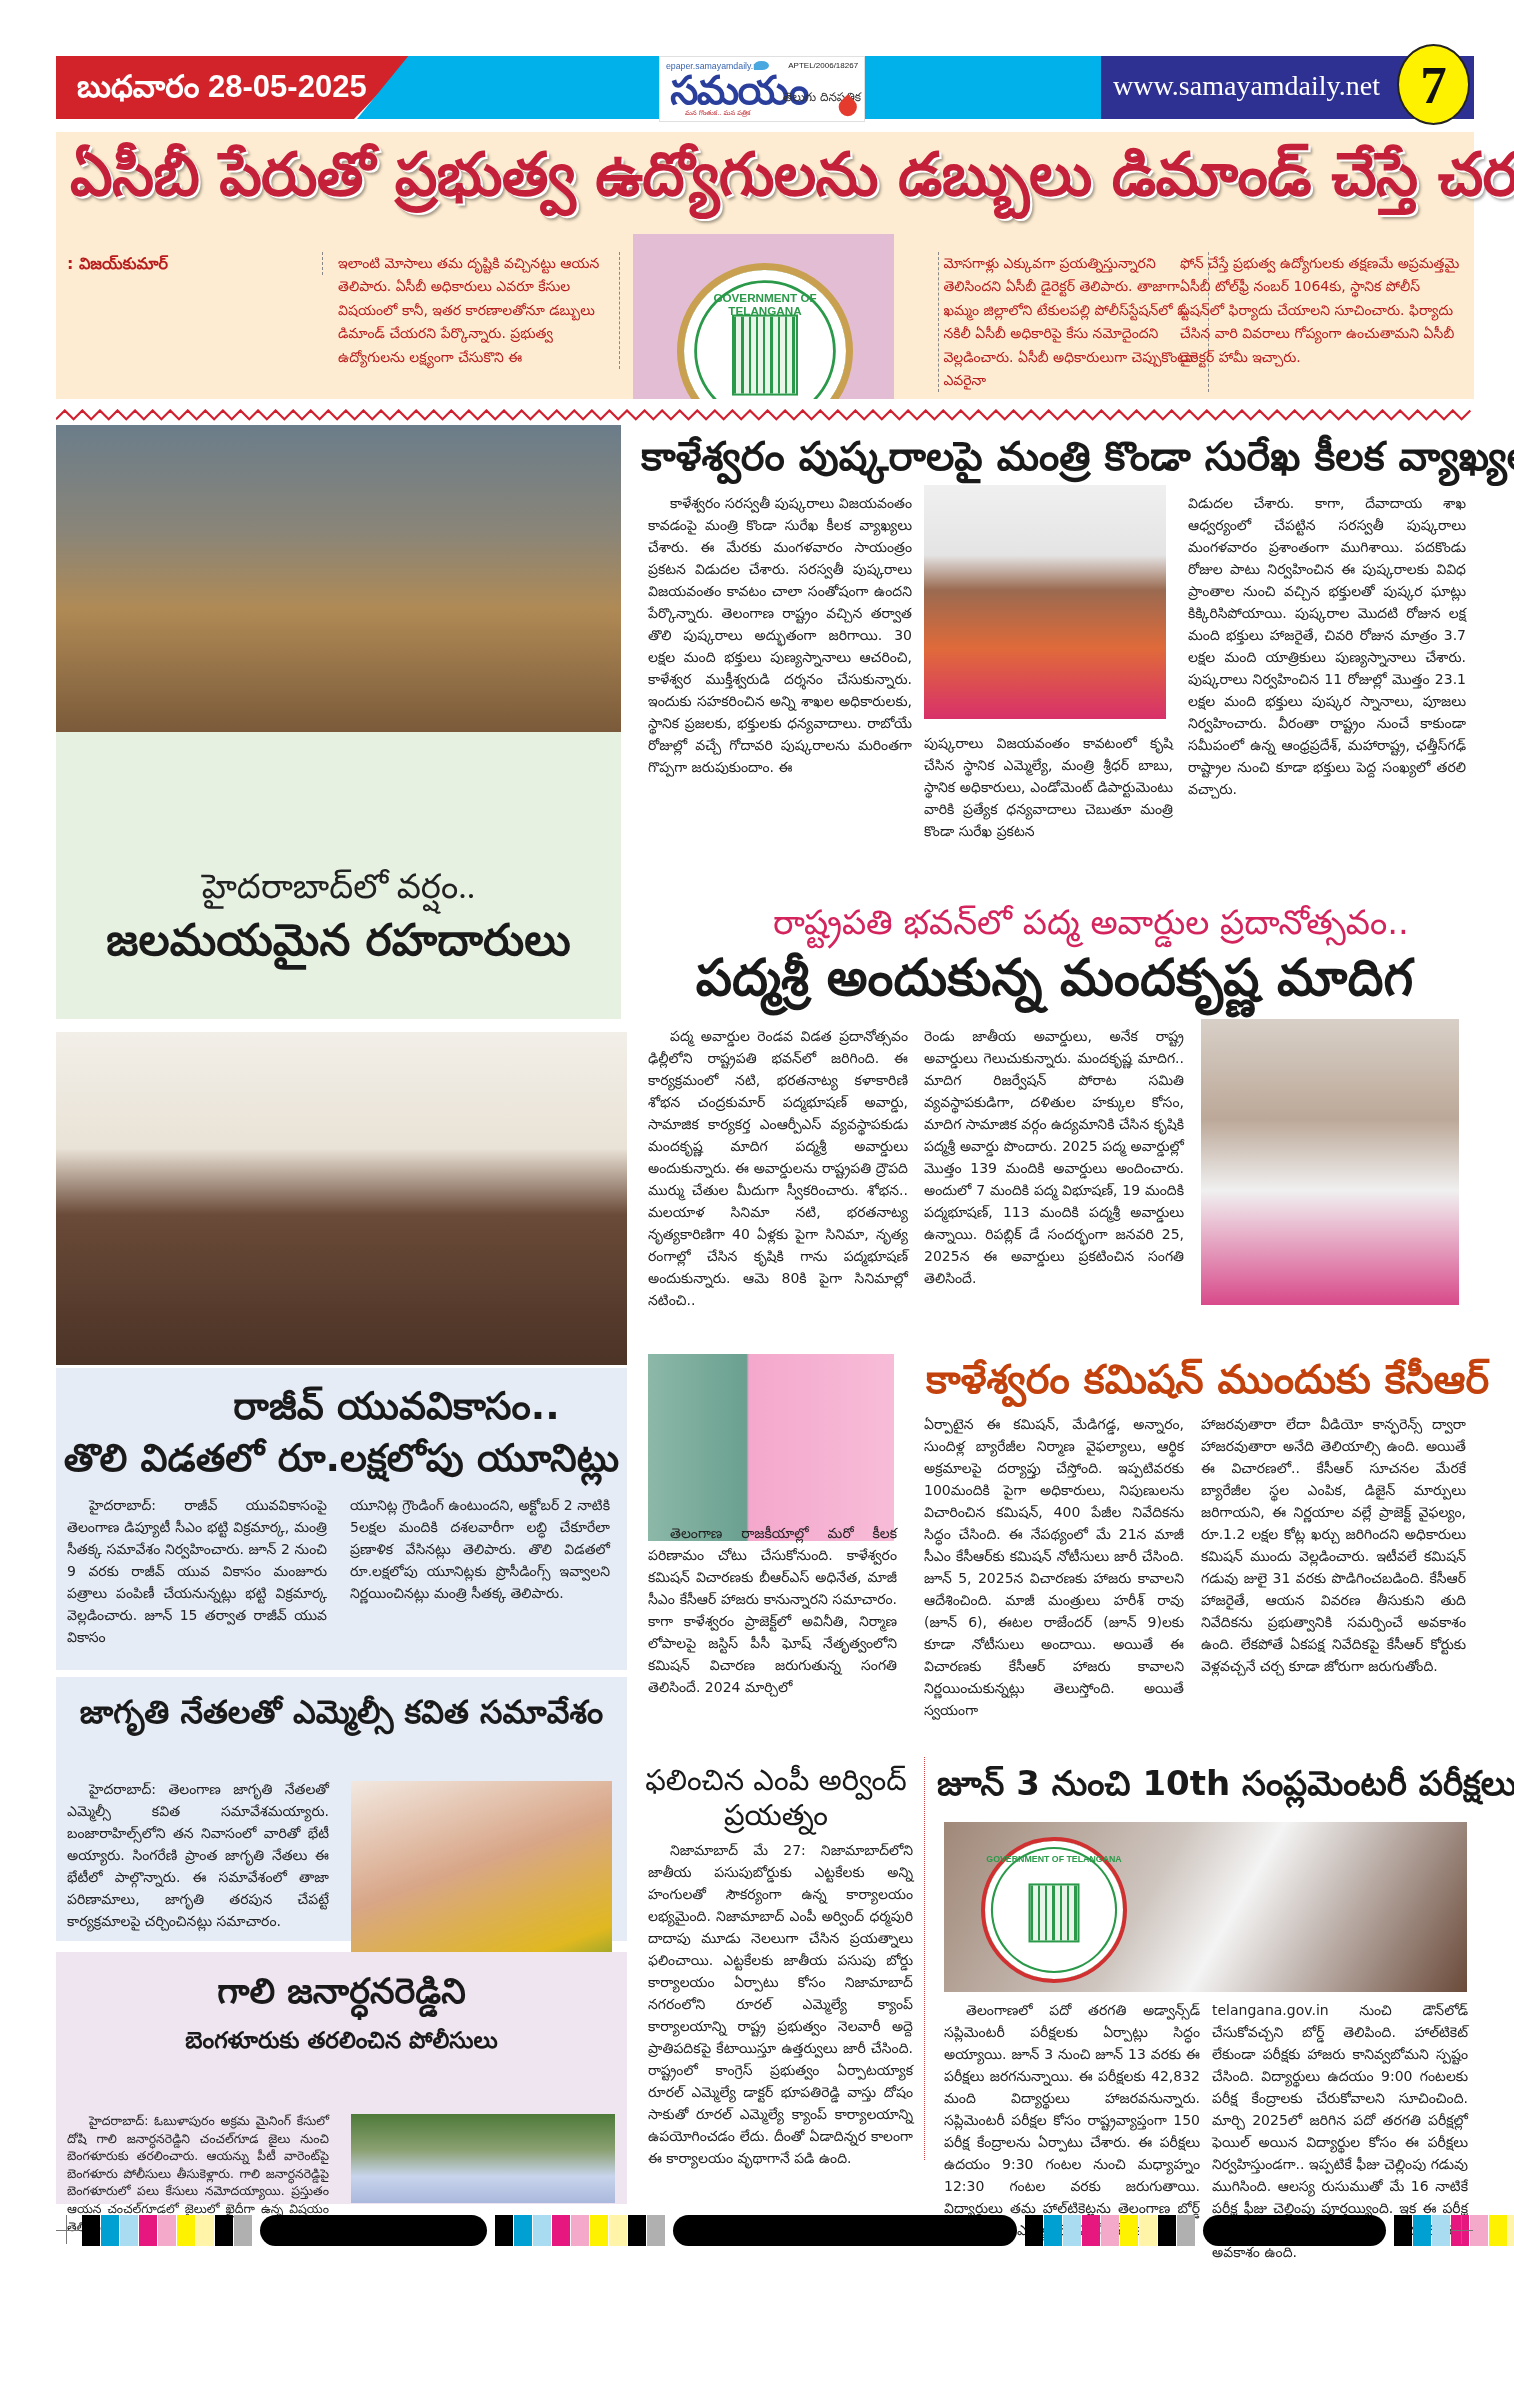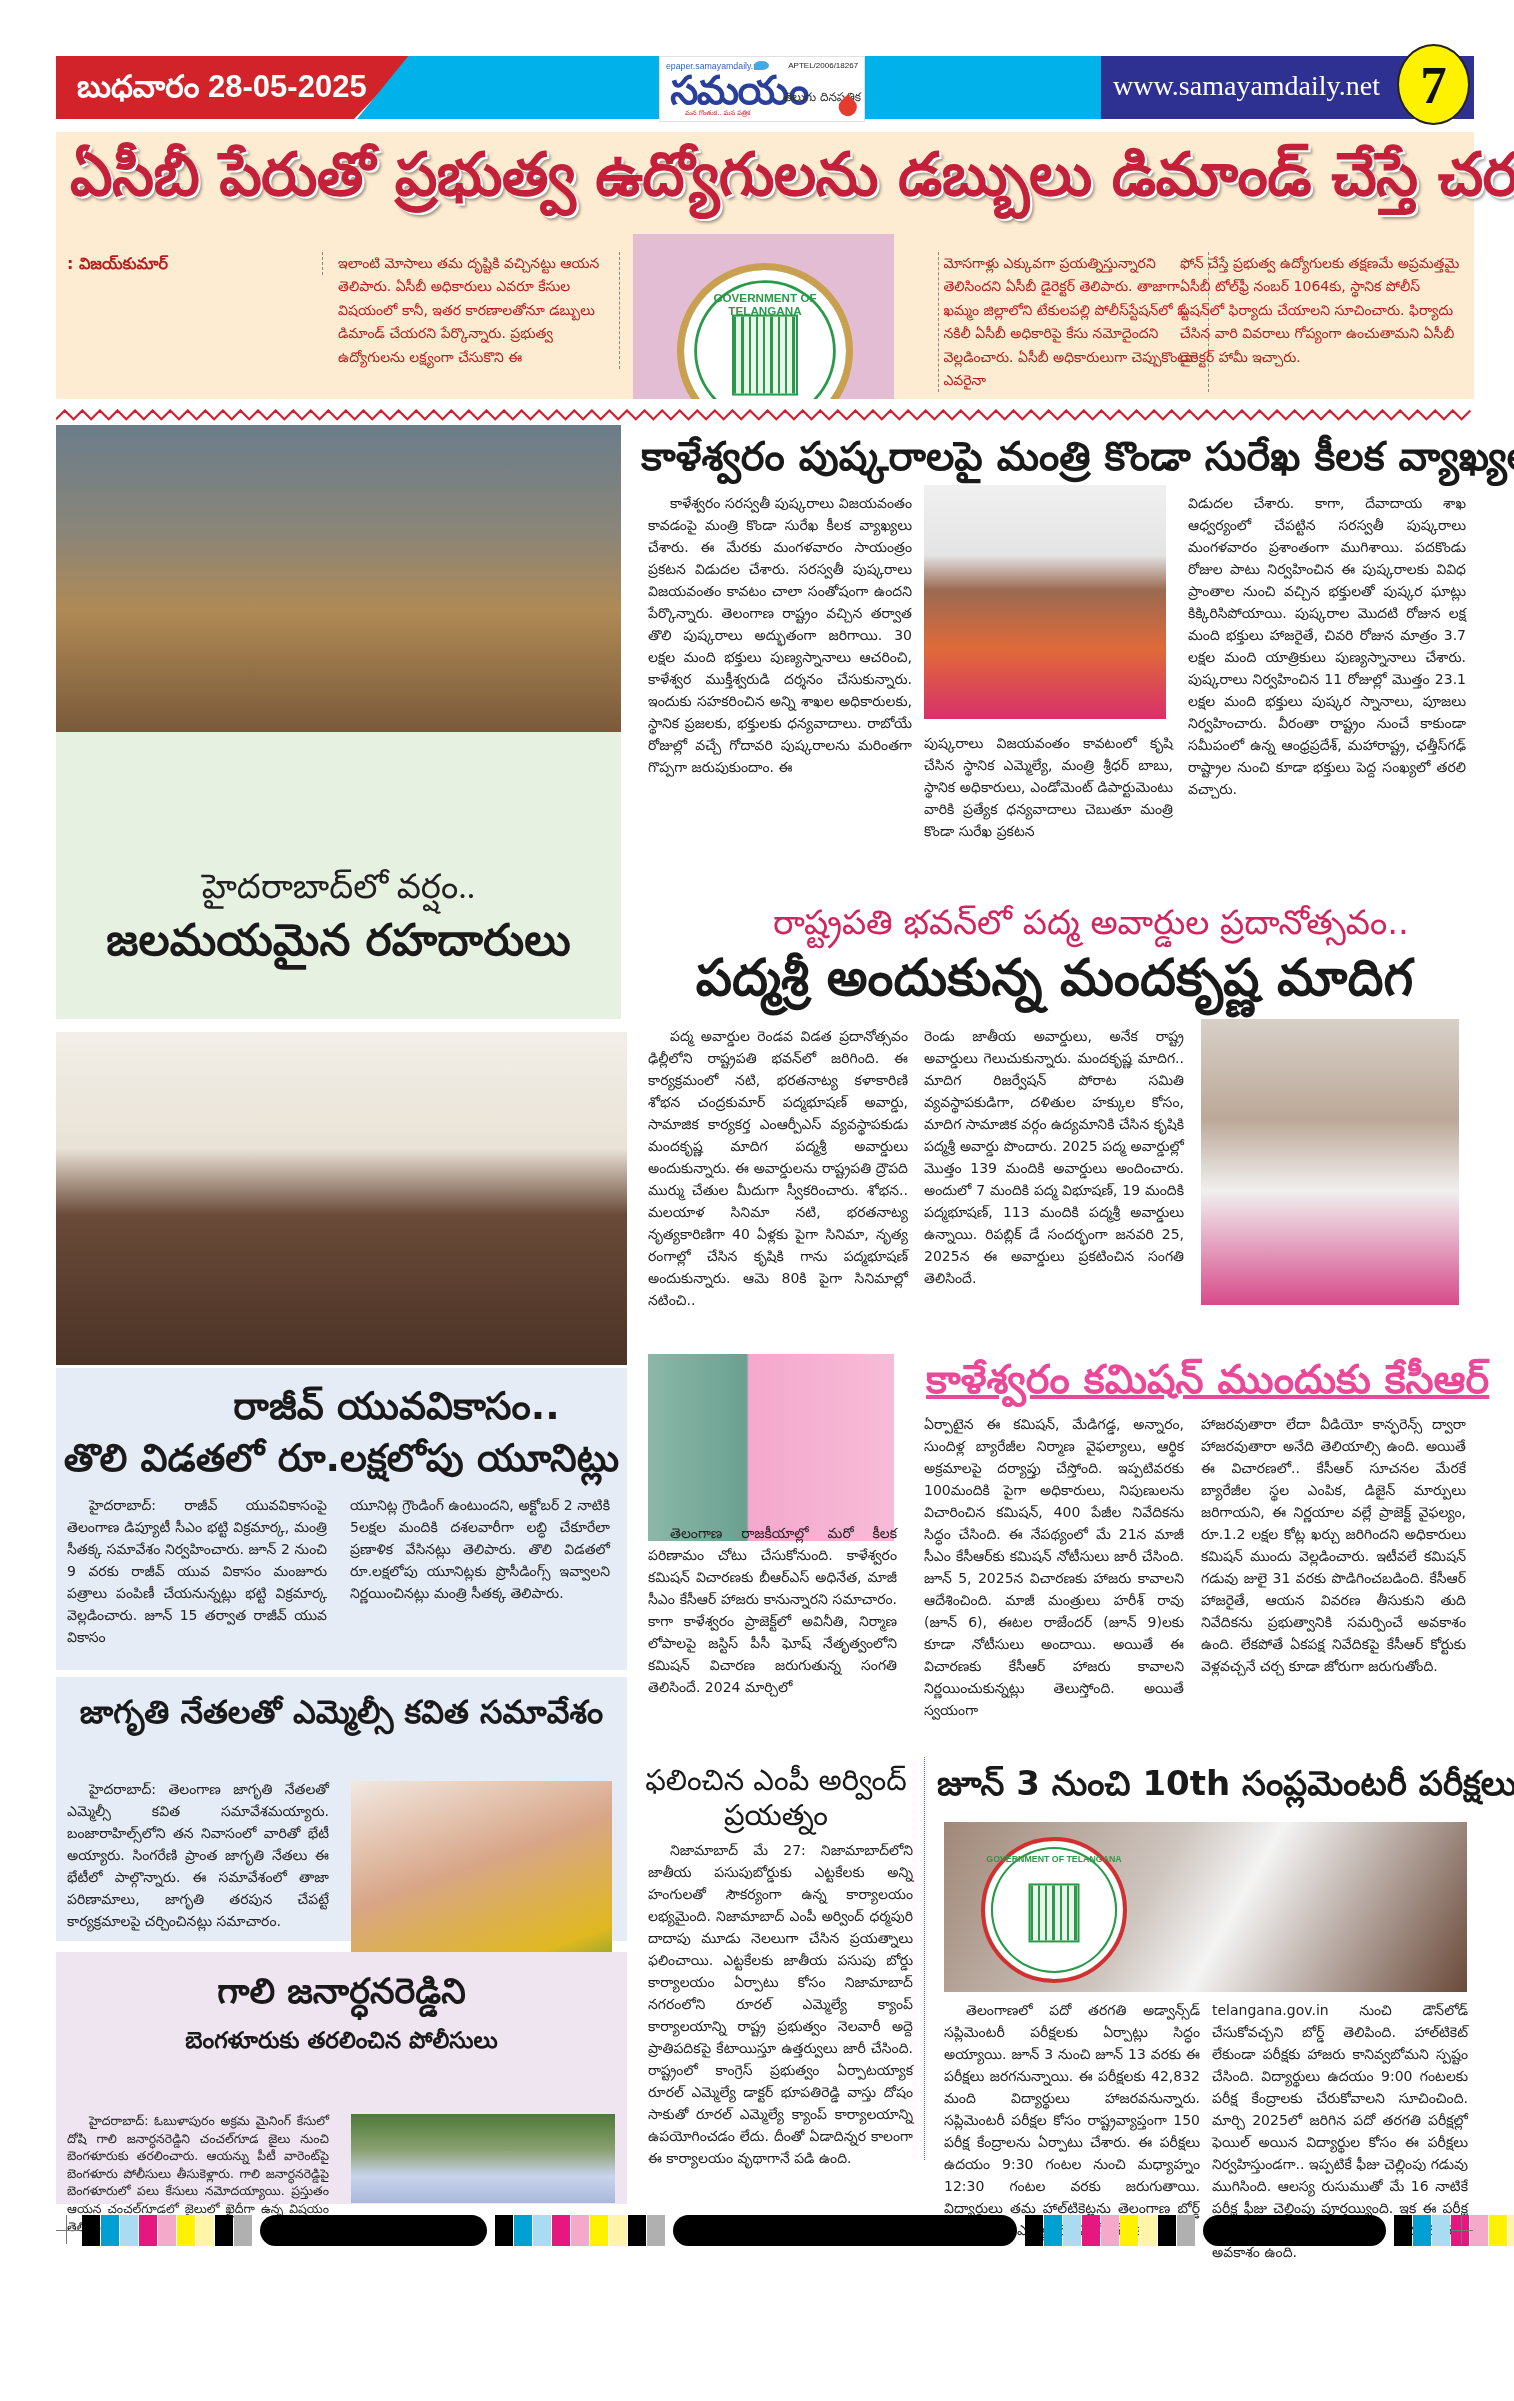--- a/index.html
+++ b/index.html
@@ -70,21 +70,21 @@
   #pushk-title { left: 641px; top: 433px; width: 831px; font-size: 40px; }
   #pushk-photo { left: 924px; top: 485px; width: 242px; height: 234px; background: linear-gradient(180deg, #f0f0f0 0%, #e4e4e4 30%, #9a6a50 45%, #e06a3a 70%, #d8306a 100%); }
 
   
   #padma-sub { left: 725px; top: 902px; width: 732px; font-size: 34px; color: #d3245d; font-weight: normal; }
   #padma-title { left: 641px; top: 948px; width: 827px; font-size: 51px; }
   #padma-photo { left: 1201px; top: 1019px; width: 258px; height: 286px; background: linear-gradient(180deg, #d8d0c8 0%, #bca898 35%, #f0f0f0 60%, #d84a8a 100%); }
 
   
   #kcr-photo { left: 648px; top: 1354px; width: 246px; height: 187px; background: linear-gradient(90deg, #8cb8a8 0%, #6aa090 40%, #f4a8cc 41%, #f7bcd8 100%); }
-  #kcr-title { left: 926px; top: 1356px; width: 548px; font-size: 40px; color: #ec4899; text-decoration: underline; }
+  #kcr-title { left: 926px; top: 1356px; width: 548px; font-size: 40px; color: #c2410c; }
 
   
   #arv-title1 { left: 637px; top: 1763px; width: 278px; font-size: 29px; font-weight: normal; }
   #arv-title2 { left: 637px; top: 1798px; width: 278px; font-size: 29px; font-weight: normal; }
   #arv-divider { left: 924px; top: 1757px; width: 0; height: 403px; border-left: 1.5px dotted #d04040; }
 
   
   #supp-title { left: 937px; top: 1763px; width: 534px; font-size: 34px; text-align: left; }
   #supp-photo { left: 944px; top: 1822px; width: 523px; height: 170px; background: linear-gradient(120deg, #a08878 0%, #cfc6c0 40%, #f4f4f4 55%, #6a4a3a 100%); }
   .seal2 { position: absolute; left: 37px; top: 14.6px; width: 146px; height: 146px; border-radius: 50%; background: #fff; border: 4.4px solid #d03030; box-shadow: inset 0 0 0 5.9px #fff, inset 0 0 0 8px #2a9a4a; }

